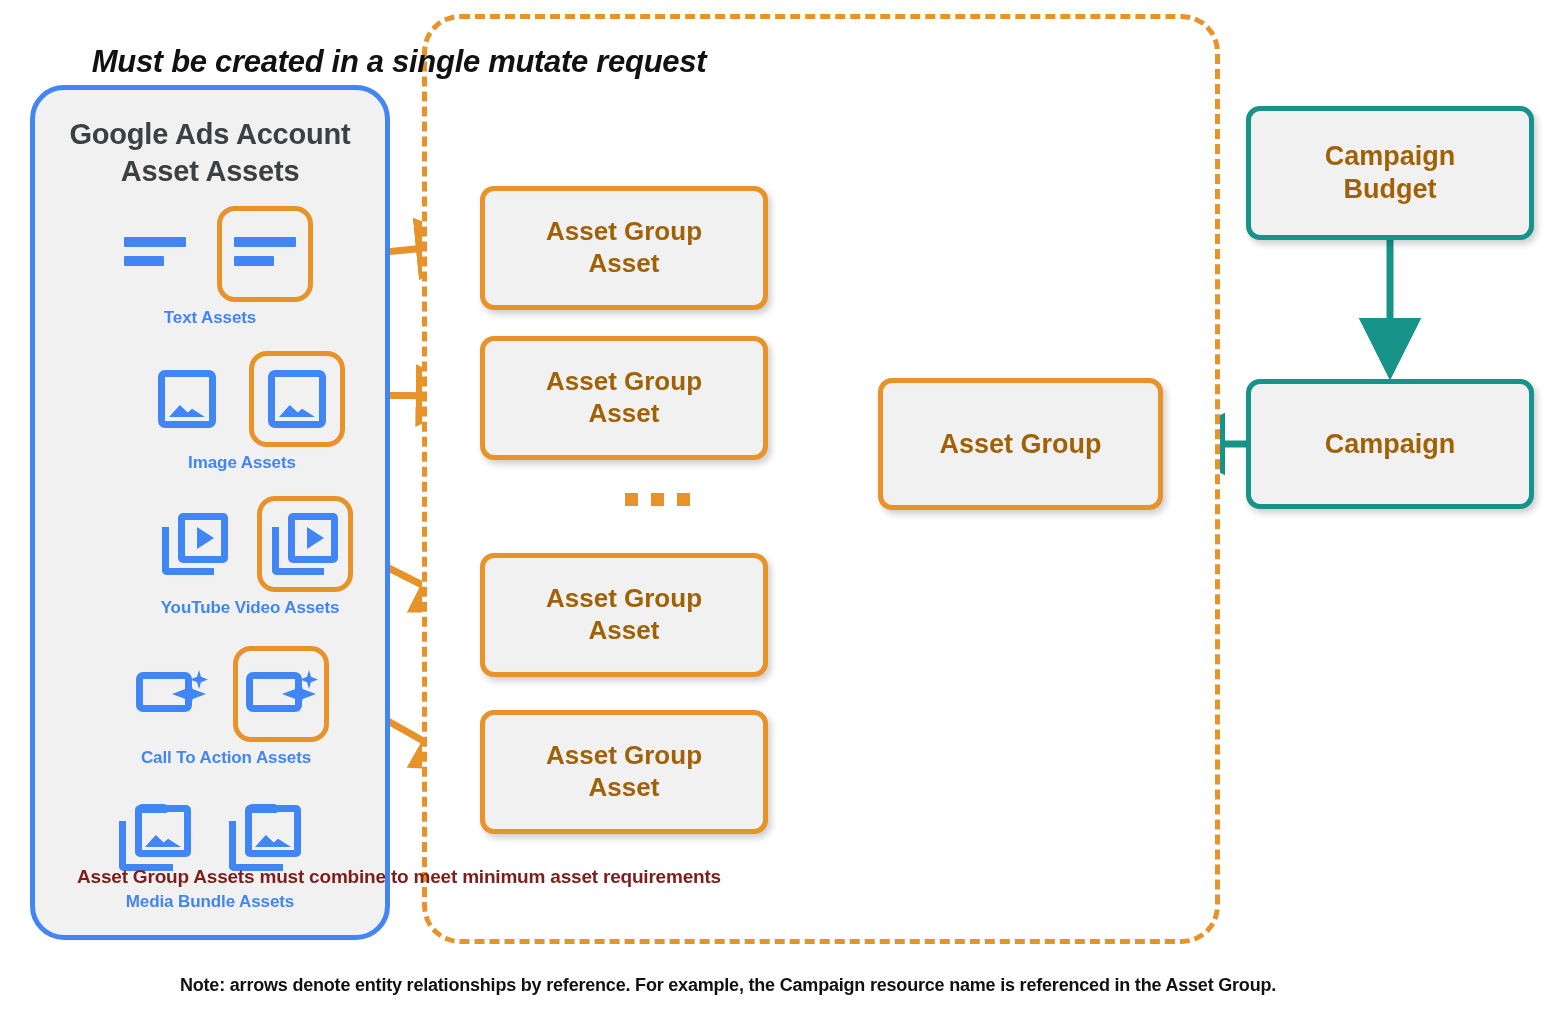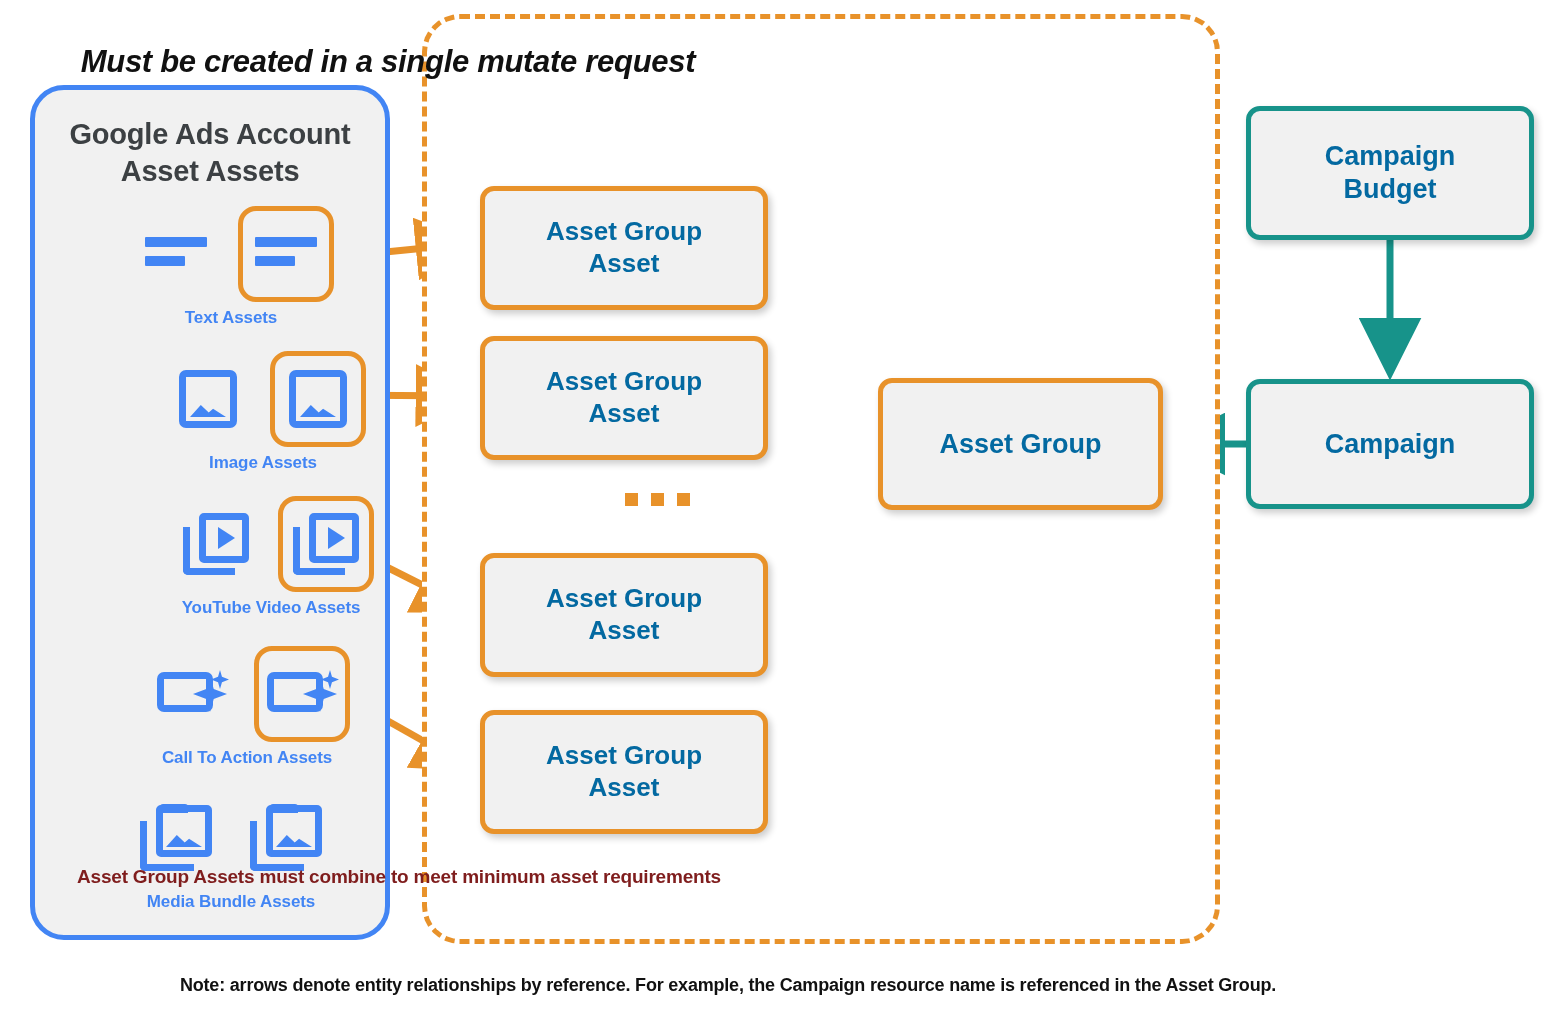--- a/index.html
+++ b/index.html
@@ -14,21 +14,21 @@
     position:absolute;left:30px;top:85px;width:360px;height:855px;
     border:5px solid #4285F4;border-radius:34px;background:#F1F1F1;
     box-sizing:border-box;
   }
   .library-title{
     position:absolute;left:0;top:26px;width:100%;
     text-align:center;color:#3C4043;font-size:29px;font-weight:700;
     line-height:1.28;letter-spacing:-0.2px;
   }
 
-  .asset-row{position:absolute;left:0;width:100%;margin-left:21px;}
+  .asset-row{position:absolute;left:0;width:100%;}
   .asset-icons{
     position:relative;height:96px;display:flex;justify-content:center;
     align-items:center;gap:14px;
   }
   .asset-label{
     text-align:center;color:#4285F4;font-size:17px;font-weight:700;
     margin-top:6px;letter-spacing:-0.1px;
   }
   .icon-box{
     width:96px;height:96px;display:flex;align-items:center;justify-content:center;
@@ -109,34 +109,34 @@
     clip-path:polygon(0% 100%, 30% 25%, 52% 72%, 64% 48%, 100% 100%);
   }
 
   
   .mutate-box{
     position:absolute;left:422px;top:14px;width:798px;height:930px;
     border:5px dashed #E8922A;border-radius:38px;background:#ffffff;
     box-sizing:border-box;
   }
   .mutate-note{
-    position:absolute;left:29px;top:42px;width:718px;text-align:center;
+    position:absolute;left:40px;top:42px;width:718px;text-align:center;
     font-size:31px;font-style:italic;font-weight:700;color:#111111;
     line-height:1.32;letter-spacing:-0.3px;
   }
   .mutate-footer{
     position:absolute;left:20px;top:866px;width:758px;text-align:center;
     font-size:19px;font-weight:700;color:#7f1d1d;letter-spacing:-0.2px;
   }
 
   
   .node{
     position:absolute;background:#F1F1F1;box-sizing:border-box;
     display:flex;align-items:center;justify-content:center;text-align:center;
-    color:#0369a1;font-weight:700;line-height:1.22;
+    color:#a16207;font-weight:700;line-height:1.22;
     border-radius:14px;box-shadow:3px 4px 7px rgba(0,0,0,0.20);
   }
   .node.orange{border:5px solid #E8922A;}
   .node.teal{border:5px solid #17938A;}
 
   .aga{width:288px;height:124px;font-size:26px;}
   .aga1{left:480px;top:186px;}
   .aga2{left:480px;top:336px;}
   .aga3{left:480px;top:553px;}
   .aga4{left:480px;top:710px;}

